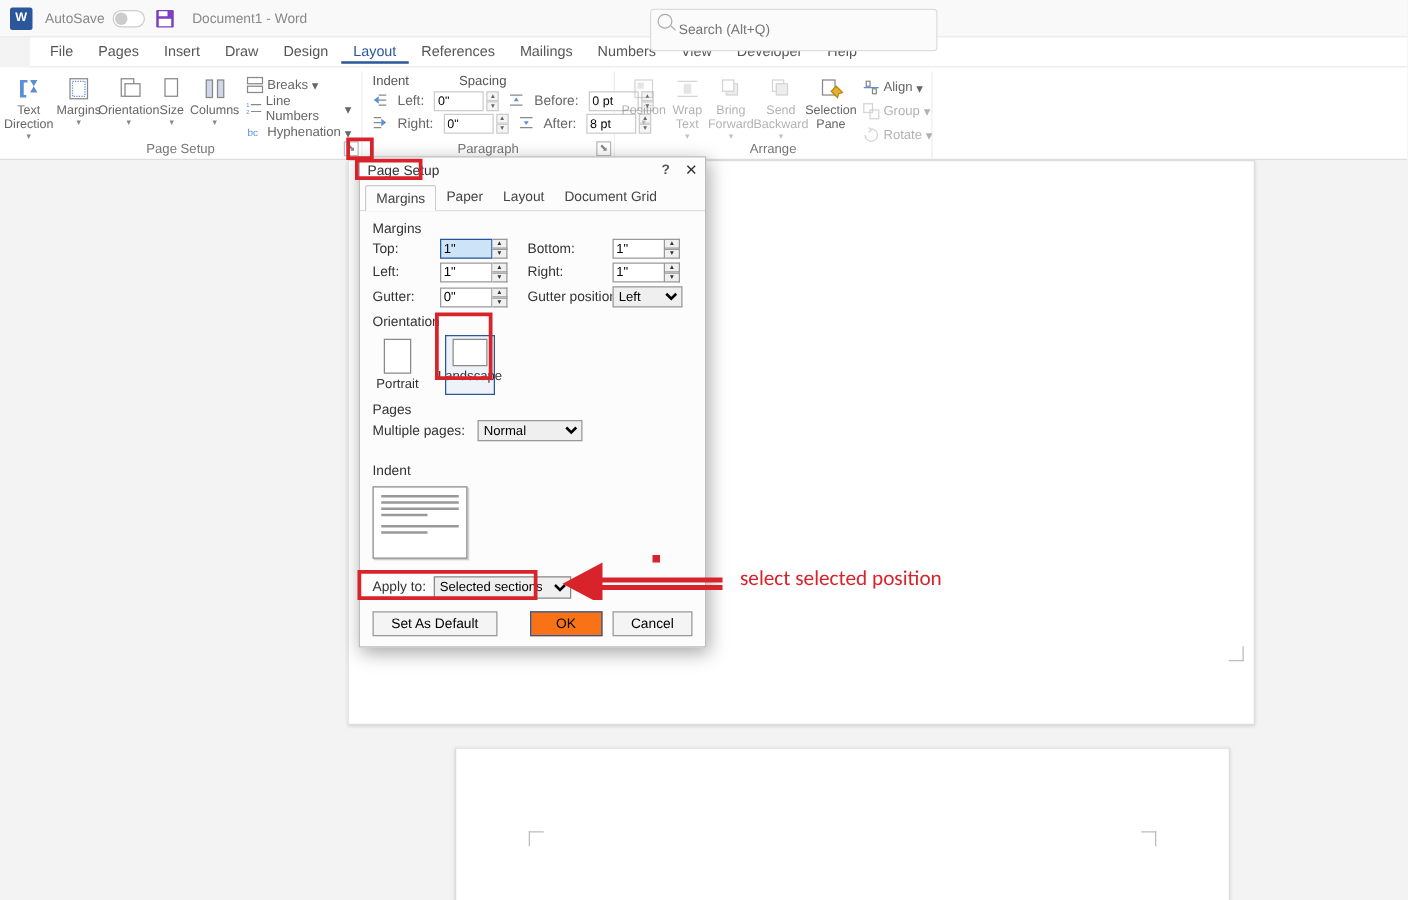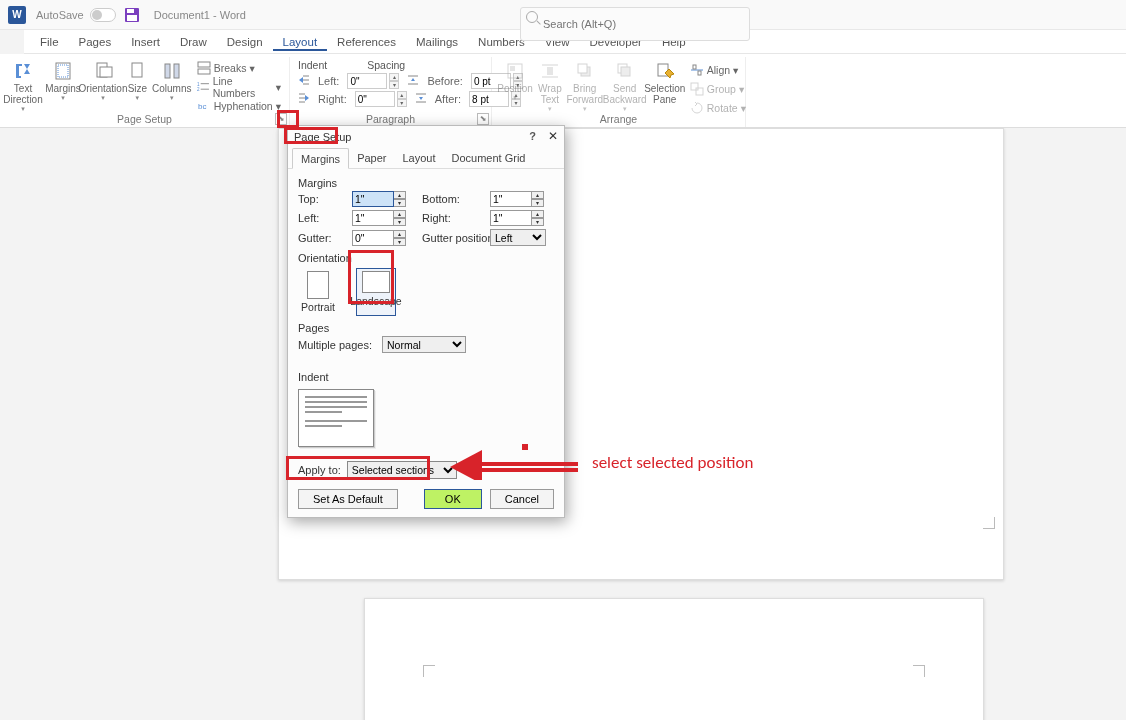--- a/index.html
+++ b/index.html
@@ -70,21 +70,21 @@
   .orient .obox.selected{border:1px solid #2b579a;background:#eef3fa;}
   .orient .obox .pg{width:22px;height:28px;border:1px solid #888;background:#fff;}
   .orient .obox .pg.land{width:28px;height:22px;}
   .preview-box{width:76px;height:58px;border:1px solid #888;background:#fff;margin:6px 0;box-shadow:1px 1px 0 #ccc,2px 2px 0 #eee;padding:6px 6px;}
   .preview-box .ln{height:2px;background:#999;margin-bottom:3px;}
   .preview-box .ln.short{width:60%;}
   .apply-row{display:flex;align-items:center;gap:6px;margin-top:14px;}
   .apply-row select{width:110px;height:18px;border:1px solid #888;font-size:10.5px;}
   .dlg-footer{display:flex;justify-content:space-between;align-items:center;margin-top:10px;}
   .dlg-footer .btn{height:20px;padding:0 14px;border:1px solid #999;background:#f4f4f4;font-size:11px;cursor:pointer;}
-  .dlg-footer .btn.primary{border:1px solid #2b579a;background:#bef264;padding:0 20px;}
+  .dlg-footer .btn.primary{border:1px solid #2b579a;background:#f97316;padding:0 20px;}
   .dlg-footer .rightbtns{display:flex;gap:8px;}
 
   
   .redbox{position:absolute;border:3px solid #d8232a;pointer-events:none;}
   .arrow-svg{position:absolute;pointer-events:none;}
   .anno-text{position:absolute;color:#d8232a;font-size:17px;font-family:Calibri,Arial;}
 </style>
 </head>
 <body>
 

